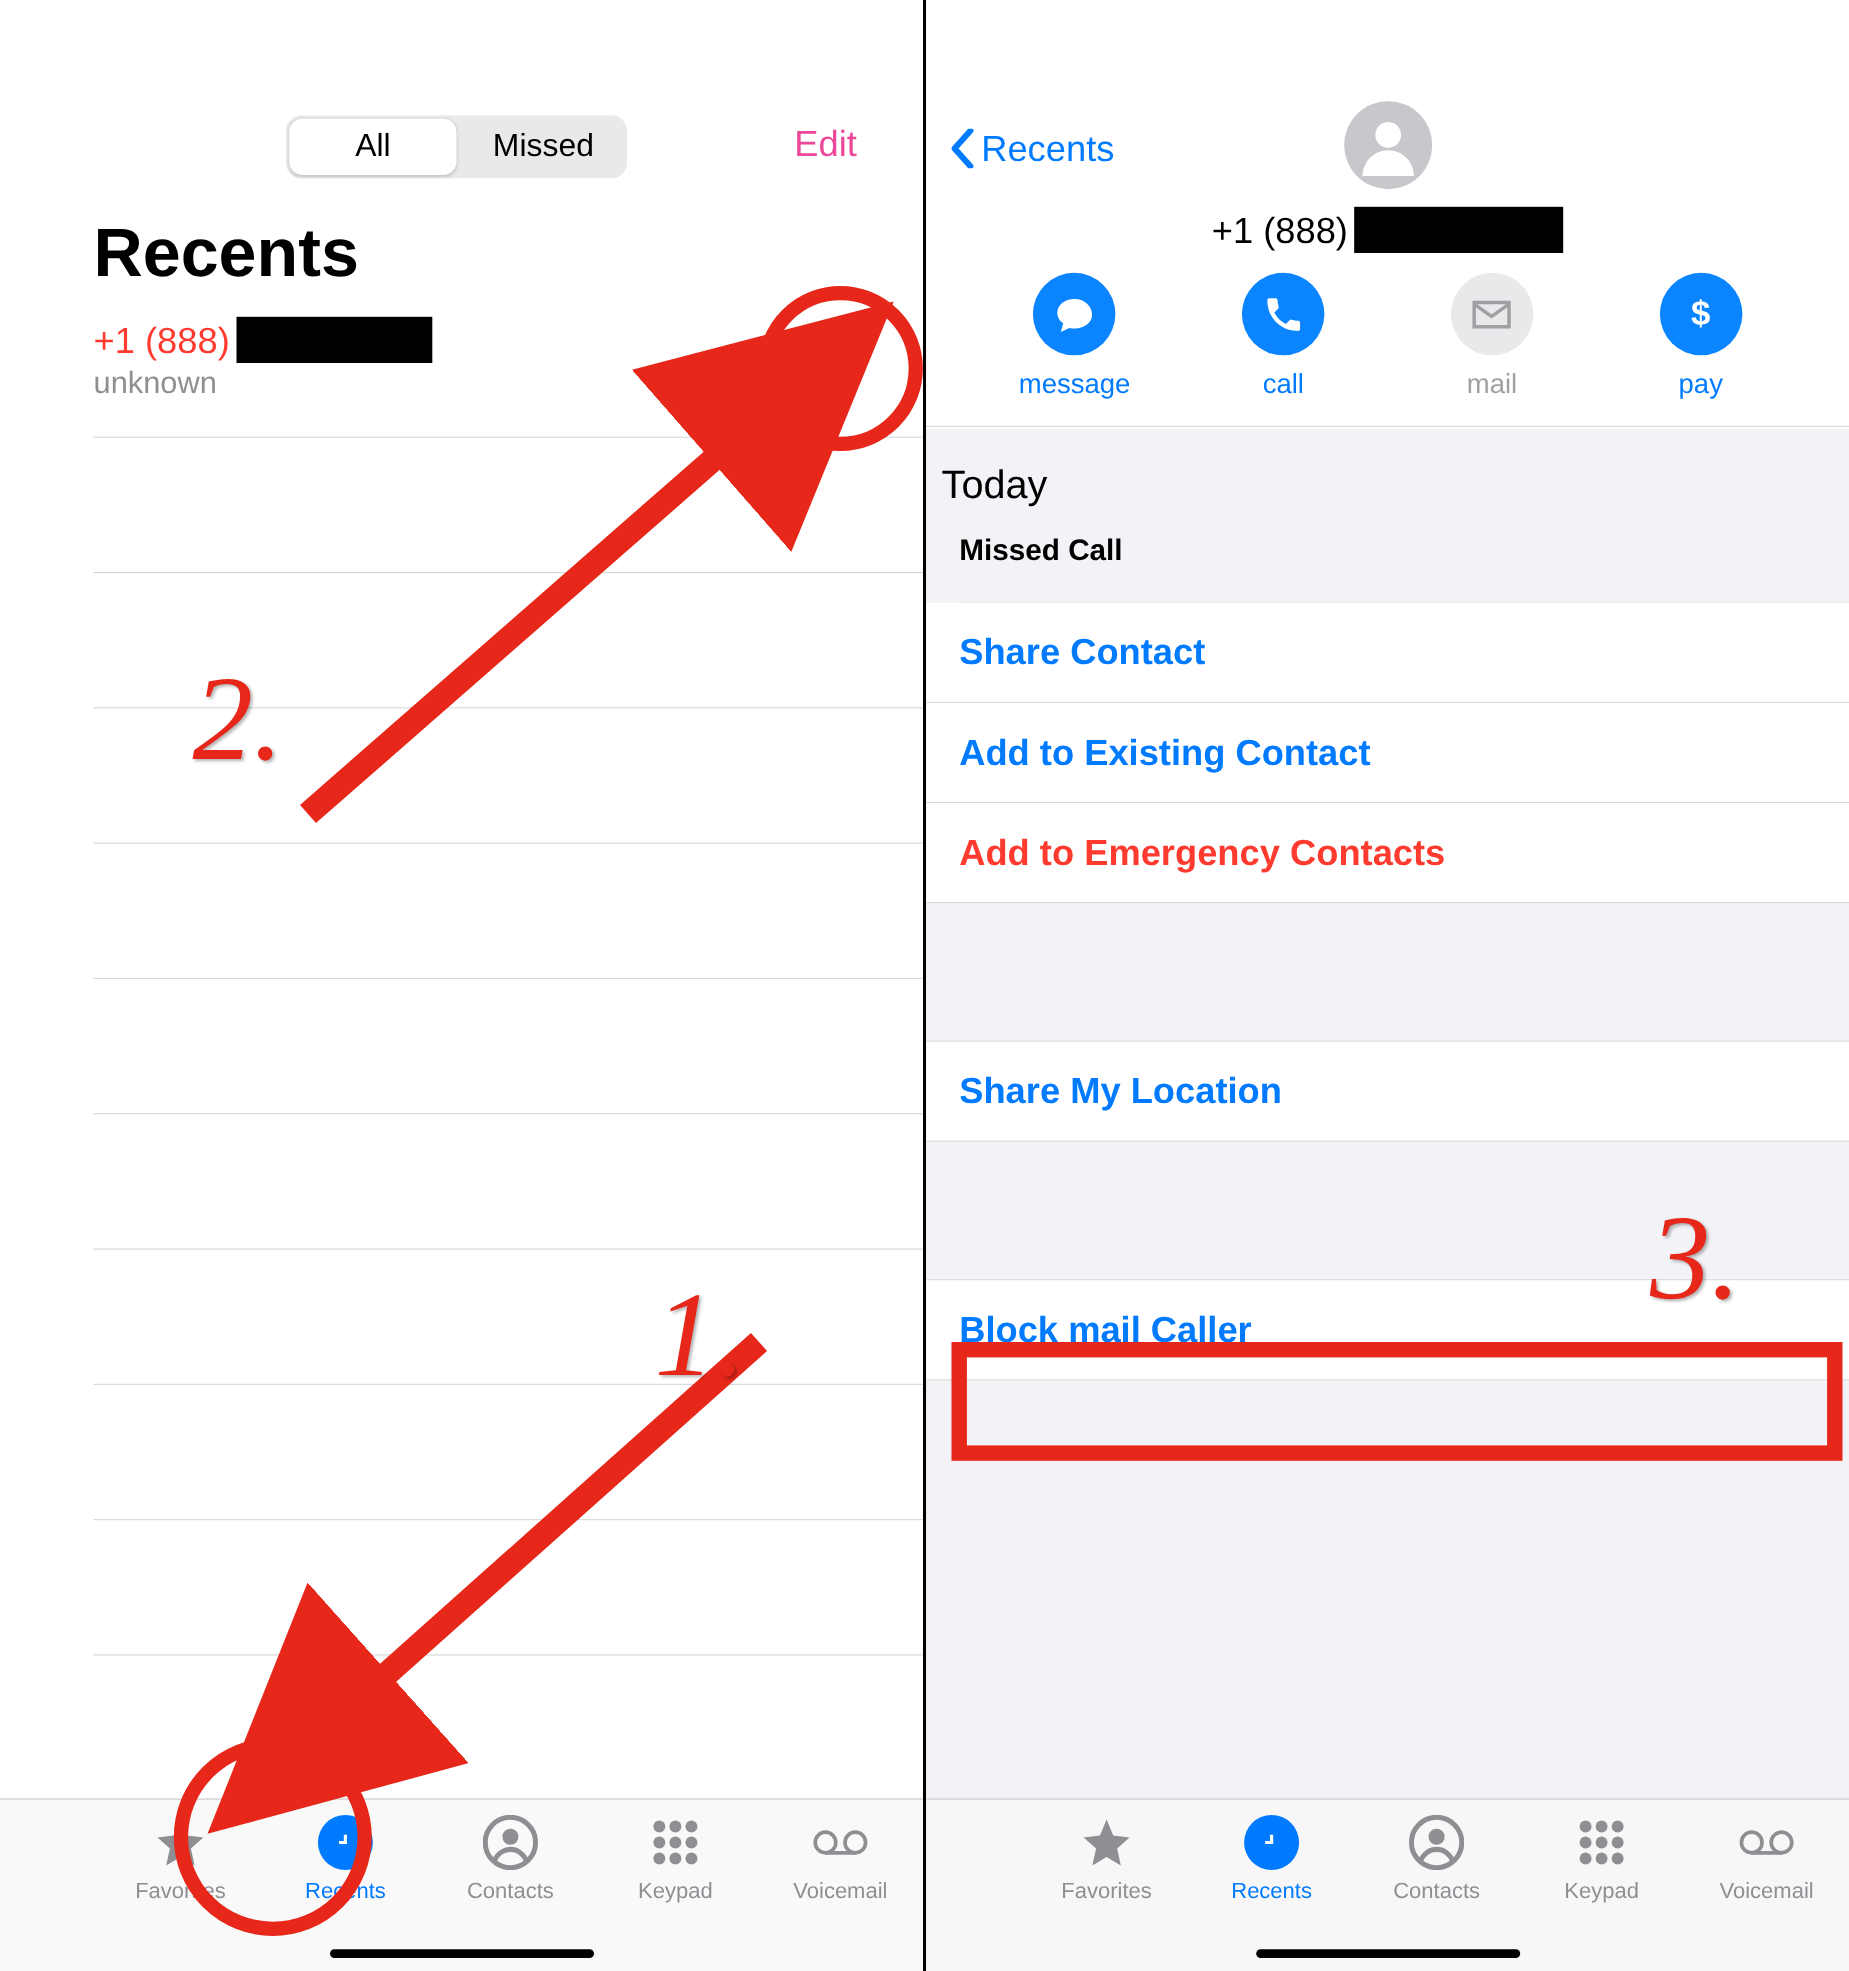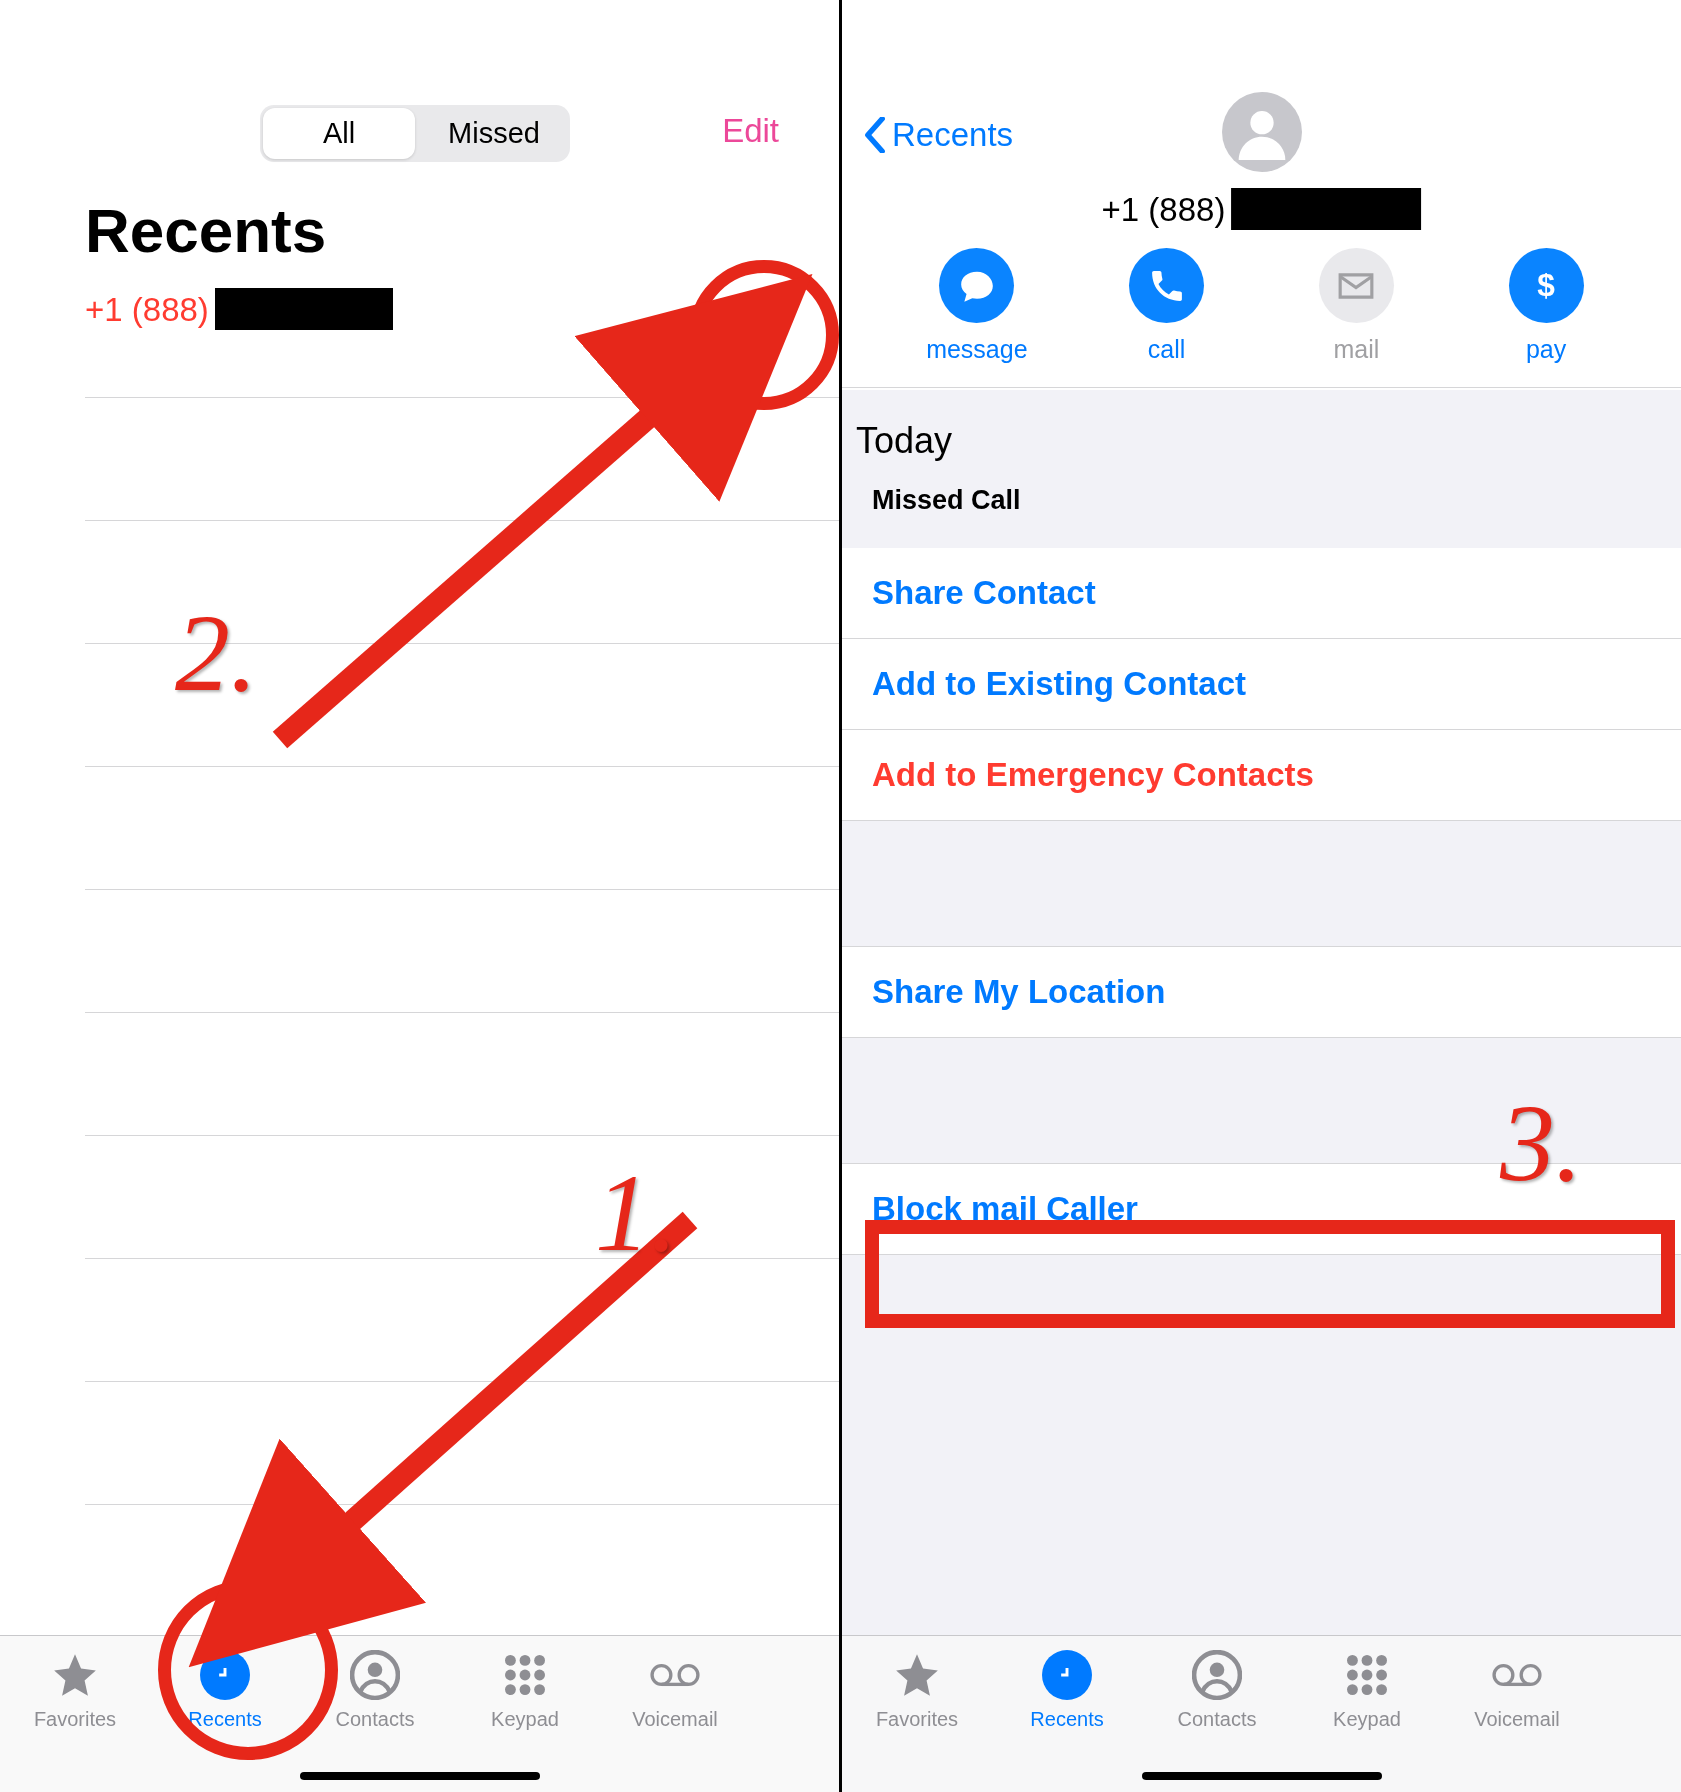--- a/index.html
+++ b/index.html
@@ -59,21 +59,21 @@
   .sec-missed-line { position:absolute; top:548px; left:30px; right:0; border-top:1px solid #d6d6d8; }
 
   .list { position:absolute; top:548px; left:0; right:0; }
   .list .item { padding:26px 30px; font-size:33px; color:#007aff; border-bottom:1px solid #d6d6d8; cursor:pointer; background:#fff;font-weight:bold; }
   .list .item.red { color:#ff3b30; }
   .gap { height:126px; background:#f2f2f7; border-bottom:1px solid #d6d6d8; }
 
   
   .tabbar { position:absolute; bottom:0; left:0; right:0; height:157px;
             border-top:1px solid #c8c8cb; background:#f8f8f8cc;
-            display:flex; justify-content:flex-start; padding-top:14px; }
+            display:flex; justify-content:flex-end; padding-top:14px; }
   .tab { display:flex; flex-direction:column; align-items:center; width:150px; color:#8e8e93; cursor:pointer; }
   .tab.active { color:#007aff; }
   .tab span { font-size:20px; margin-top:8px; }
   .tab-icon { width:50px; height:50px; display:flex; align-items:center; justify-content:center; }
   .tab-icon svg { width:50px; height:50px; fill:currentColor; }
   .tab.active .recents-ico { width:50px; height:50px; border-radius:50%; background:#007aff; display:flex; align-items:center; justify-content:center; }
   .home-ind { position:absolute; bottom:12px; left:50%; transform:translateX(-50%);
               width:240px; height:8px; background:#000; border-radius:5px; }
 
   
@@ -98,20 +98,21 @@
       <div class="seg active">All</div>
       <div class="seg">Missed</div>
     </div>
     <div class="edit-btn">Edit</div>
     <div class="lp-title">Recents</div>
 
     <div class="call-row">
       <div class="call-num">
         <span>+1 (888)</span><span class="redact"></span>
       </div>
+      <div class="call-sub">unknown</div>
       <div class="info-btn">
         <span>i</span>
       </div>
     </div>
 
     <div class="empty-rows">
       <div></div>
         <div></div>
         <div></div>
         <div></div>

